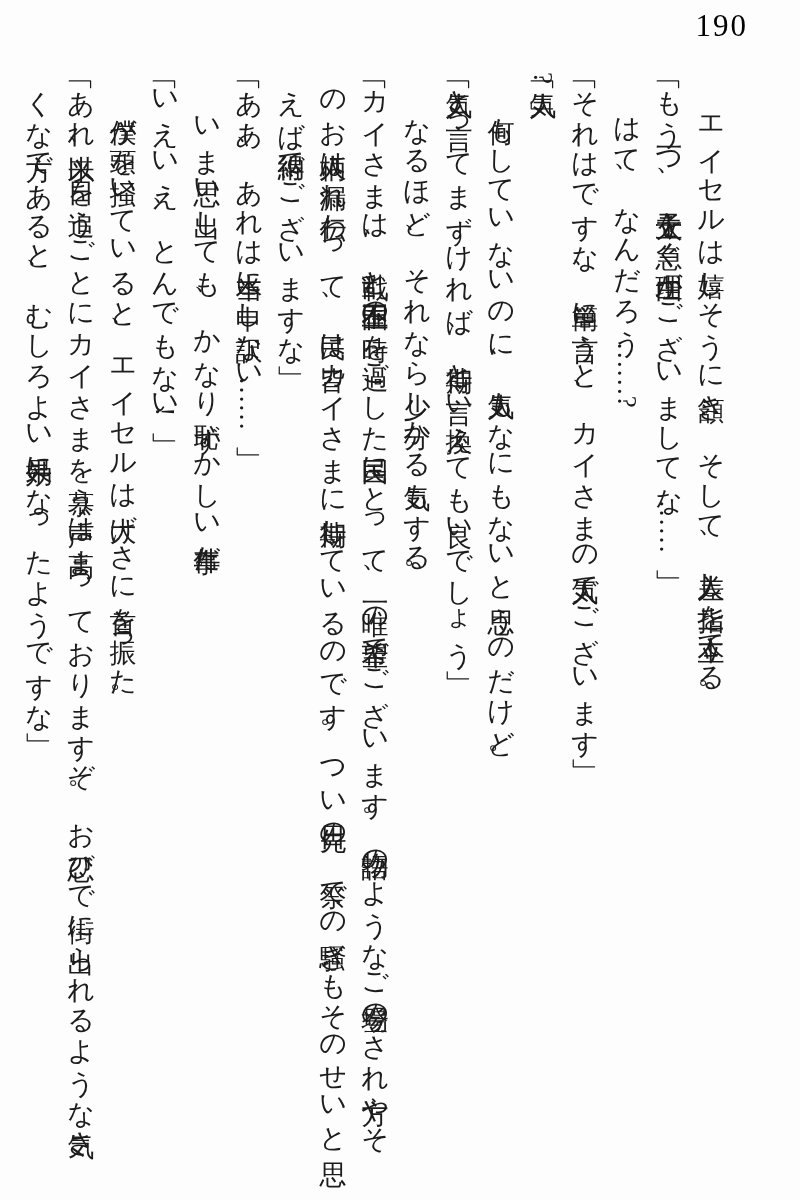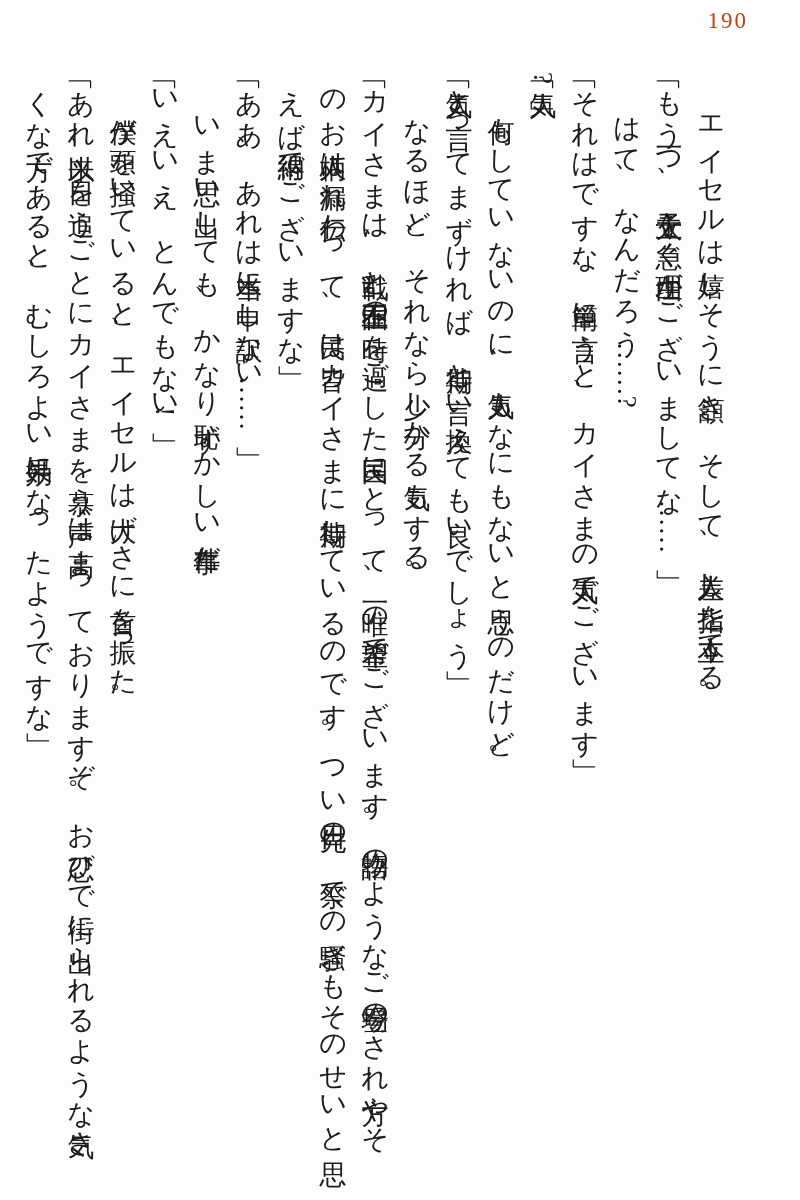--- a/index.html
+++ b/index.html
@@ -15,23 +15,23 @@
     width: 800px;
     height: 1200px;
     background: #fdfdfd;
     overflow: hidden;
     color: #1c1c1c;
   }
   .page-number {
     position: absolute;
     top: 8px;
     right: 52px;
-    font-size: 23px;
+    font-size: 31px;
     letter-spacing: 2px;
-    color: #c2410c;
+    color: #000000;
   }
   .text-block {
     position: absolute;
     top: 72px;
     right: 68px;
     height: 1090px;
     writing-mode: vertical-rl;
     text-orientation: mixed;
     font-size: 27px;
     line-height: 42px;

